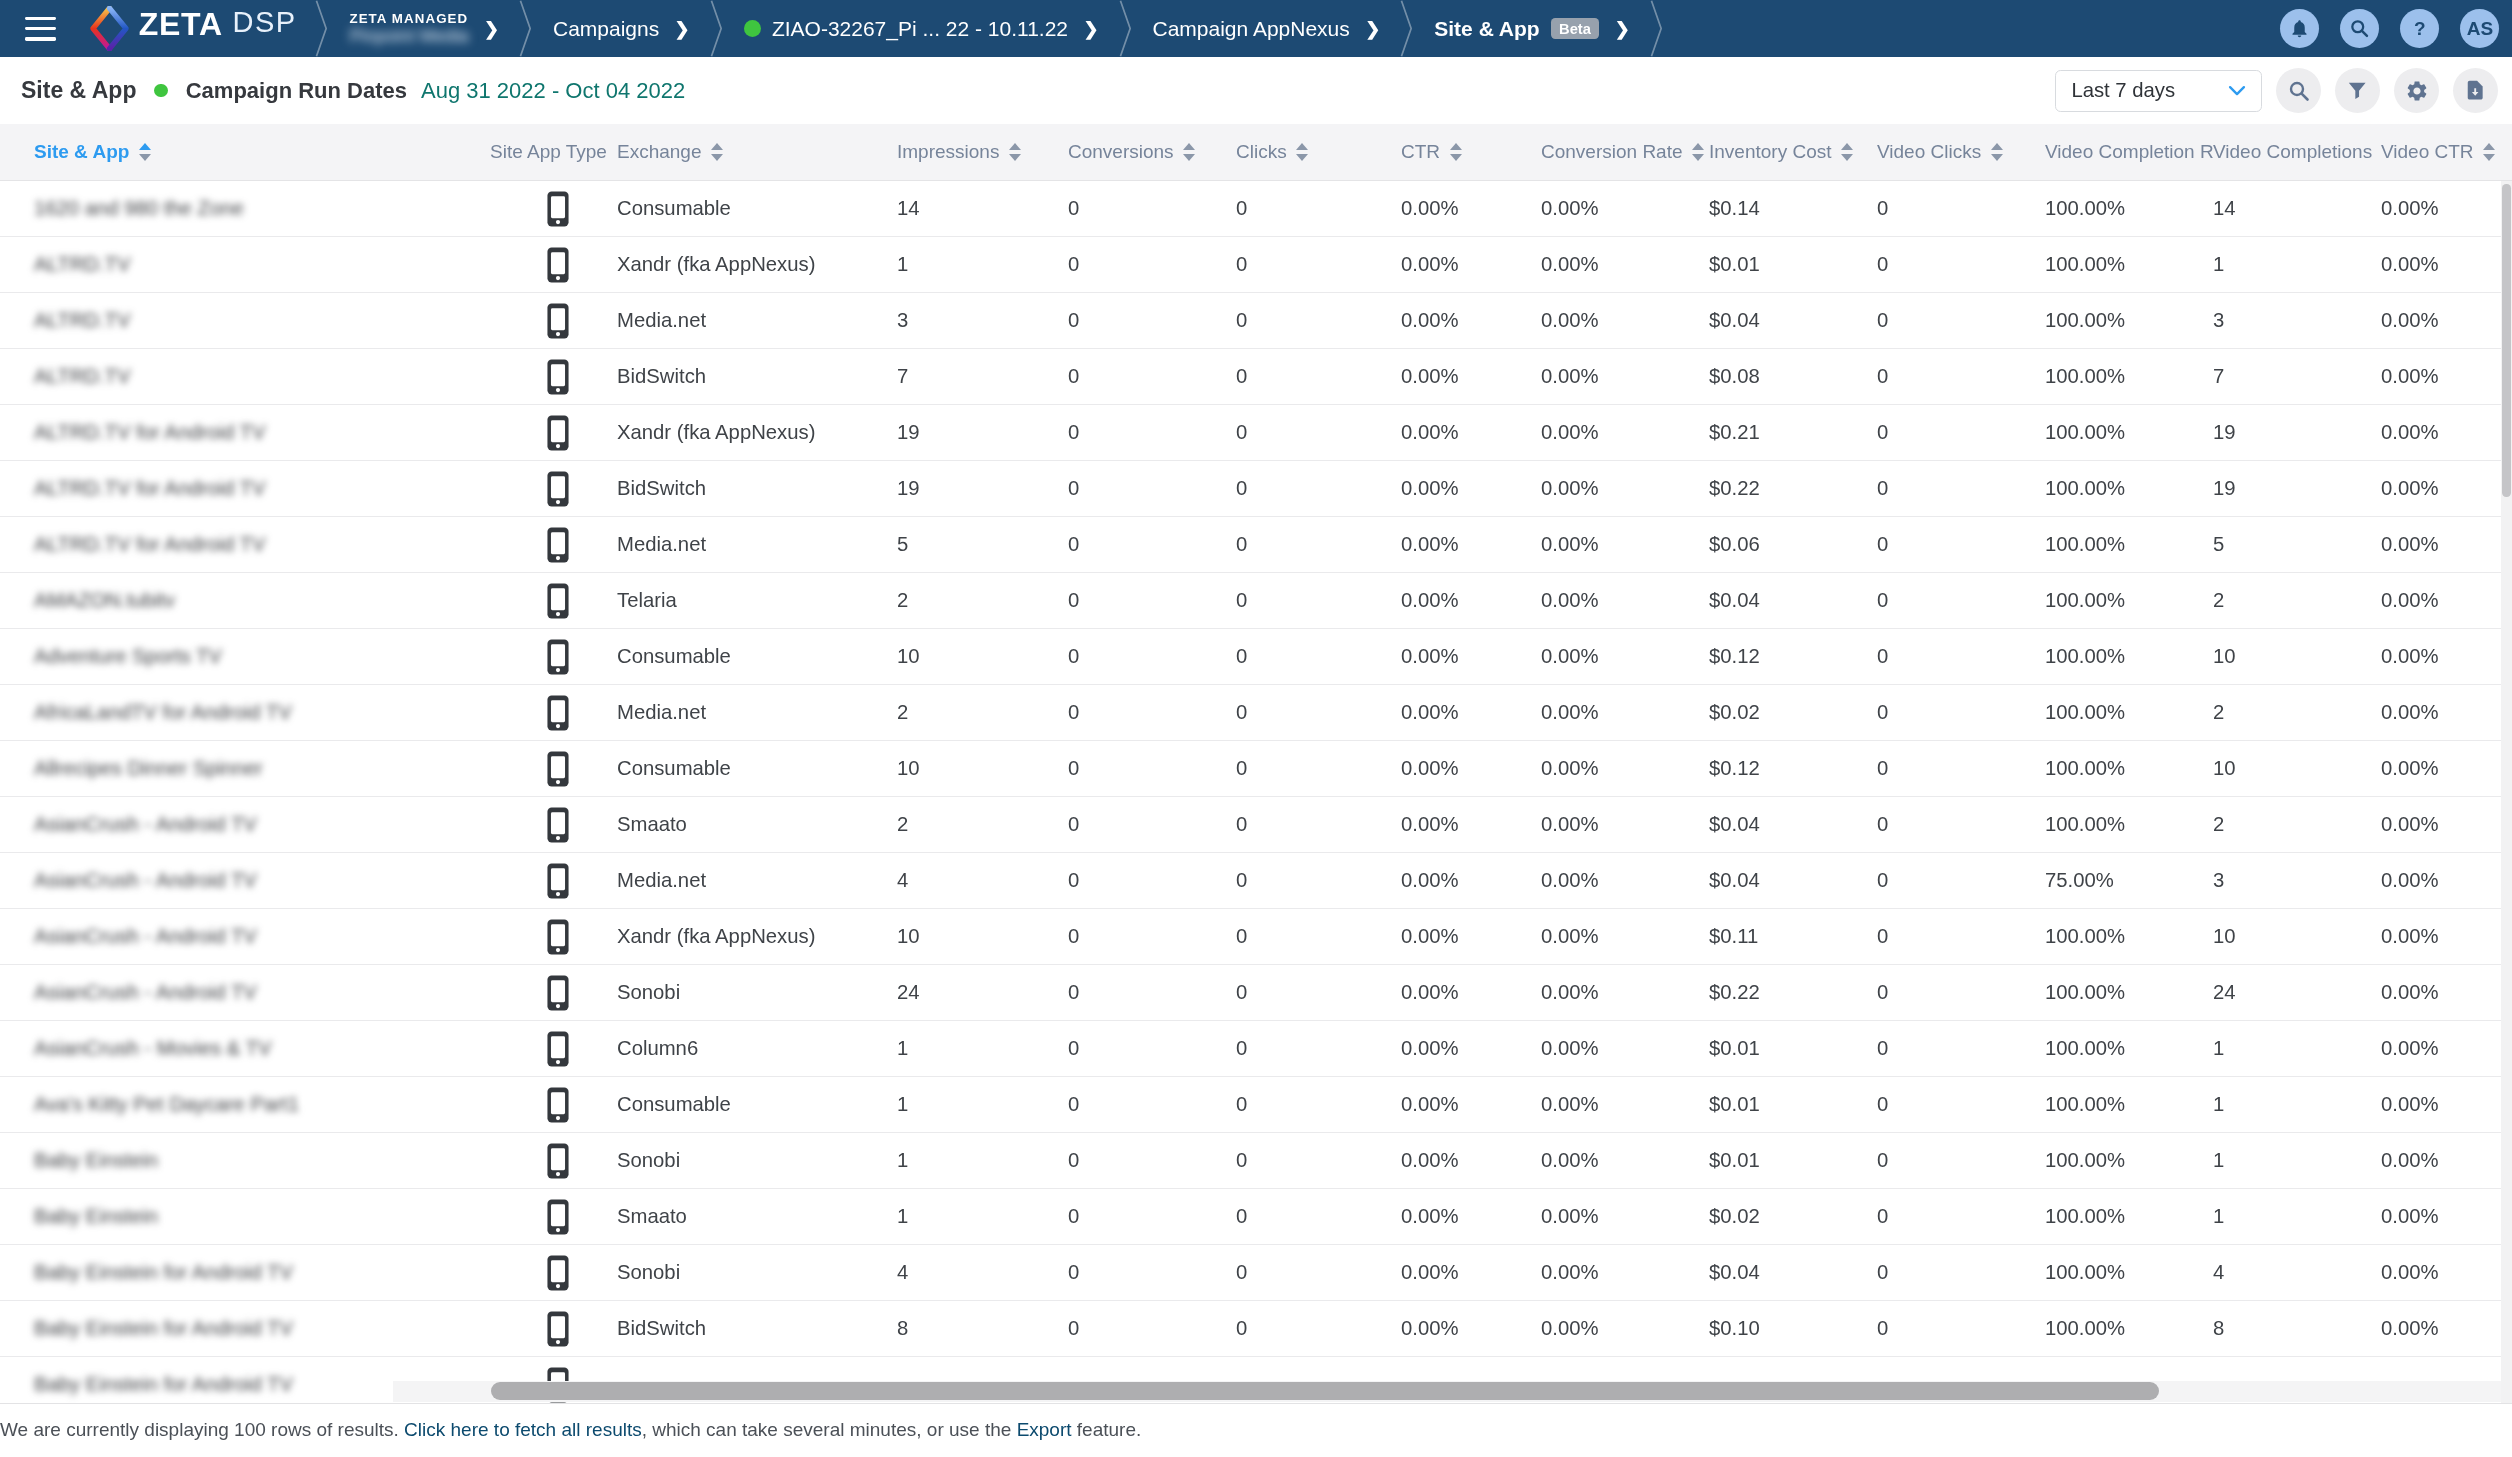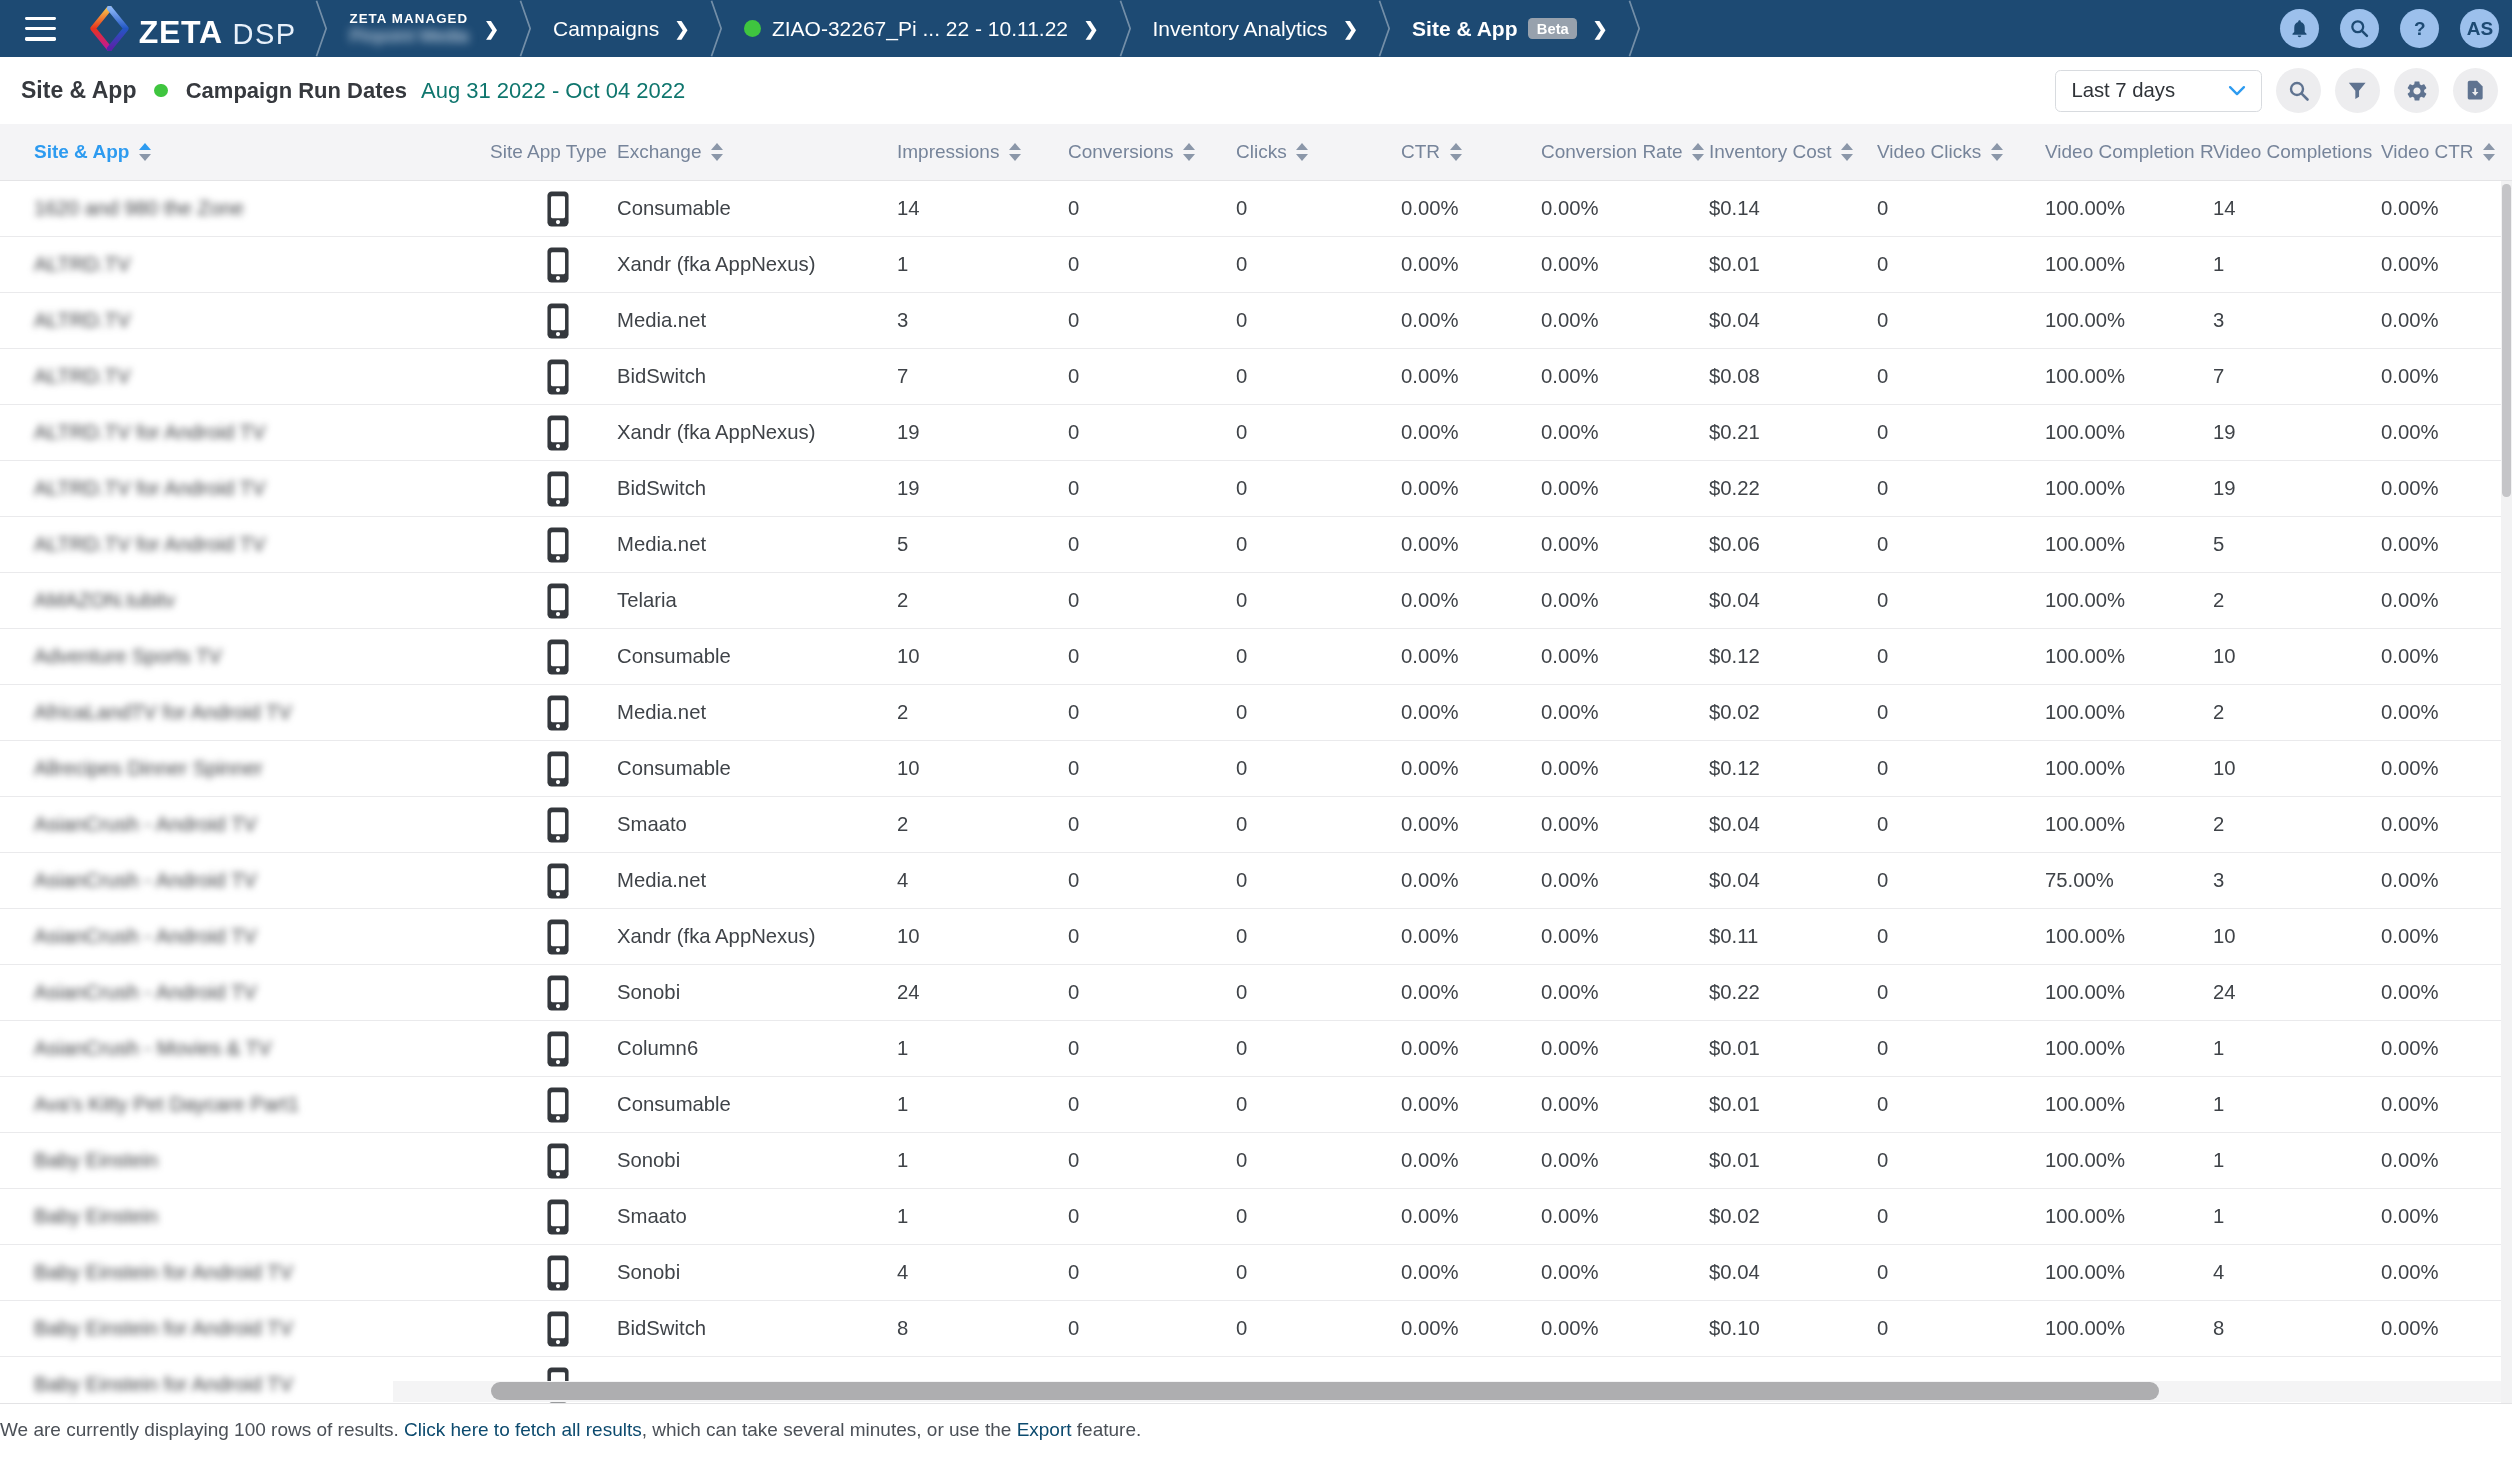--- a/index.html
+++ b/index.html
@@ -4,21 +4,21 @@
 <style>
   * { margin:0; padding:0; box-sizing:border-box; }
   html,body { width:2512px; height:1458px; overflow:hidden; background:#ffffff;
               font-family:"Liberation Sans", sans-serif; }
 
   
   .topbar { position:relative; height:57px; background:#1d4a73; display:flex; align-items:center; }
   .burger { width:31px; height:24px; margin-left:25px; display:flex; flex-direction:column;
             justify-content:space-between; cursor:pointer; }
   .burger i { display:block; height:3.5px; background:#ffffff; border-radius:1.4px; }
-  .brand { display:flex; align-items:flex-end; margin-left:34px; }
+  .brand { display:flex; align-items:flex-start; margin-left:34px; }
   .brand svg { display:block; }
   .brand-zeta { color:#ffffff; font-size:32px; font-weight:bold; letter-spacing:0.7px; margin-left:9.8px; }
   .brand-dsp  { color:#e8f1fb; font-size:29px; font-weight:300; margin-left:9.8px; letter-spacing:1.4px; }
 
   .crumbs { display:flex; align-items:center; height:100%; margin-left:17px; }
   .crumb-sep { height:57px; display:block; }
   .crumb { display:flex; align-items:center; padding:0 18px; color:#ffffff; font-size:21px; white-space:nowrap; }
   .crumb .chev { font-size:18px; font-weight:bold; margin-left:15.4px; color:#ffffff; }
   .crumb-stack { display:flex; flex-direction:column; line-height:1.15; }
   .crumb-eyebrow { font-size:13.3px; letter-spacing:1.1px; color:#ffffff; font-weight:bold; }
@@ -145,21 +145,21 @@
       <span class="status-dot"></span>
       <span>ZIAO-32267_Pi ... 22 - 10.11.22</span>
       <span class="chev">❯</span>
     </div>
 
     <svg class="crumb-sep" width="18" height="57" viewBox="0 0 26 82">
         <polyline points="5,1 19,41 5,81" fill="none" stroke="rgba(255,255,255,0.38)" stroke-width="2.5"></polyline>
       </svg>
 
     <div class="crumb">
-      <span>Inventory Analytics</span>
+      <span>Campaign AppNexus</span>
       <span class="chev">❯</span>
     </div>
 
     <svg class="crumb-sep" width="18" height="57" viewBox="0 0 26 82">
         <polyline points="5,1 19,41 5,81" fill="none" stroke="rgba(255,255,255,0.38)" stroke-width="2.5"></polyline>
       </svg>
 
     <div class="crumb active">
       <span>Site &amp; App</span>
       <span class="beta-badge">Beta</span>

